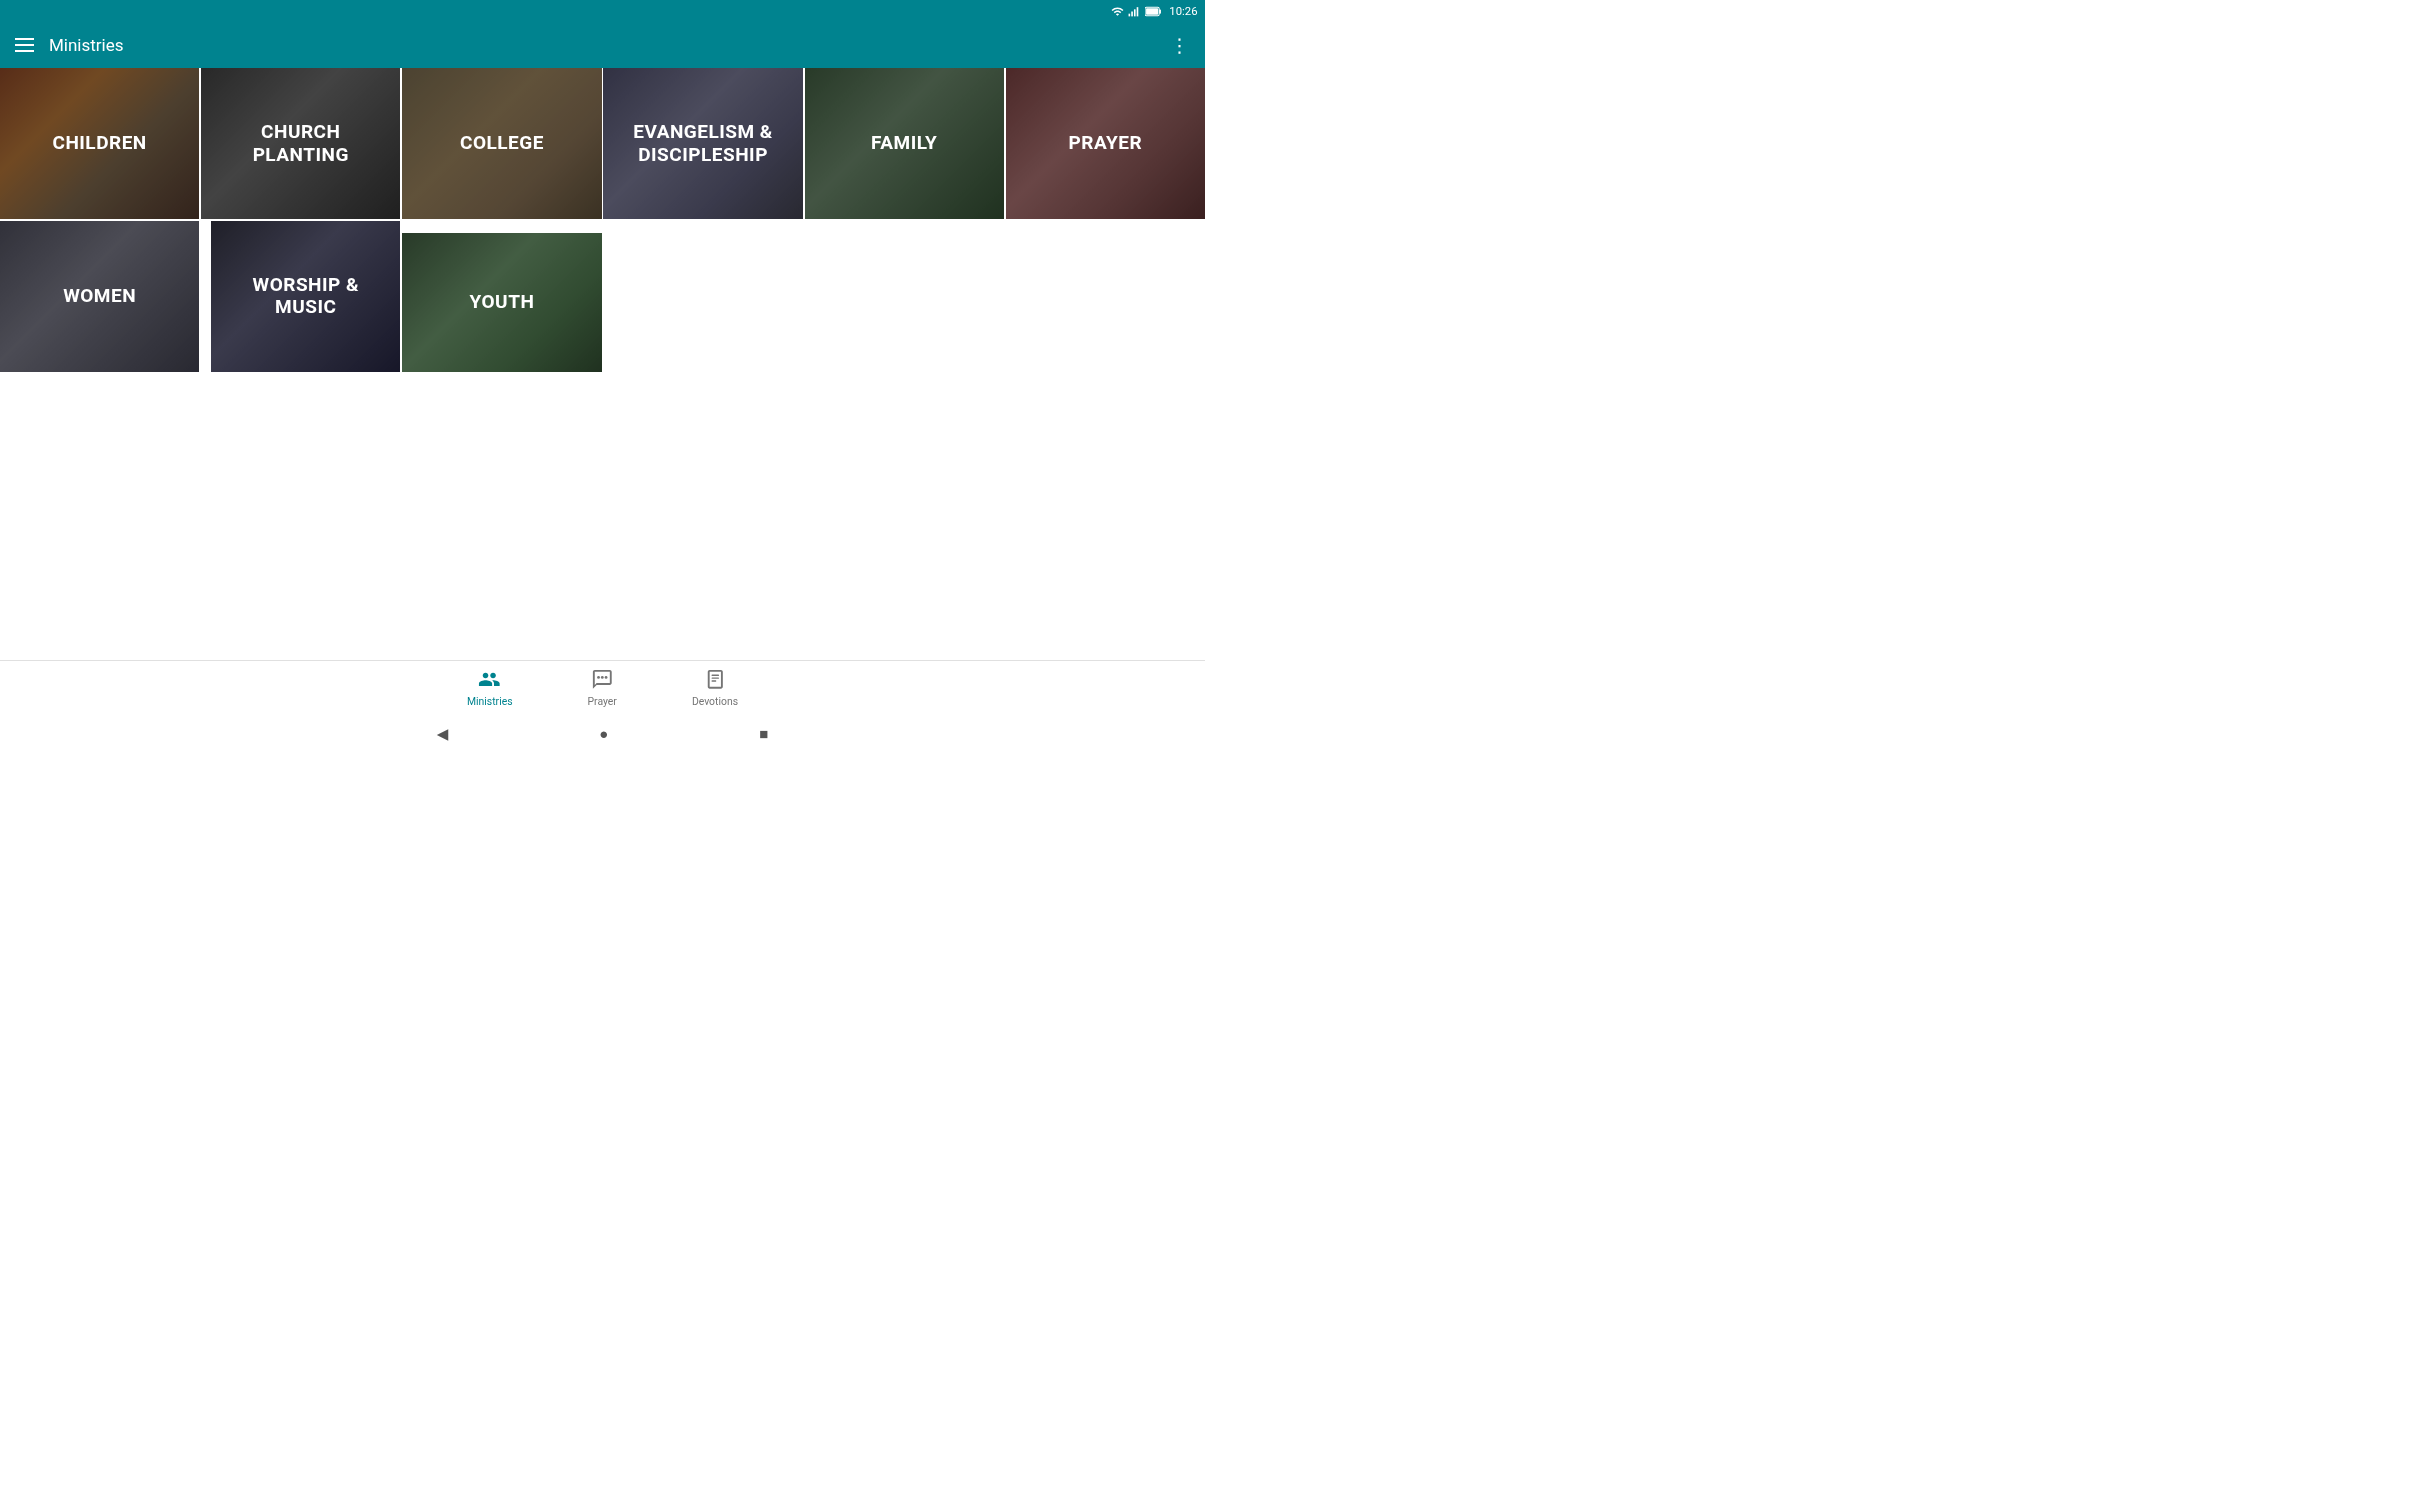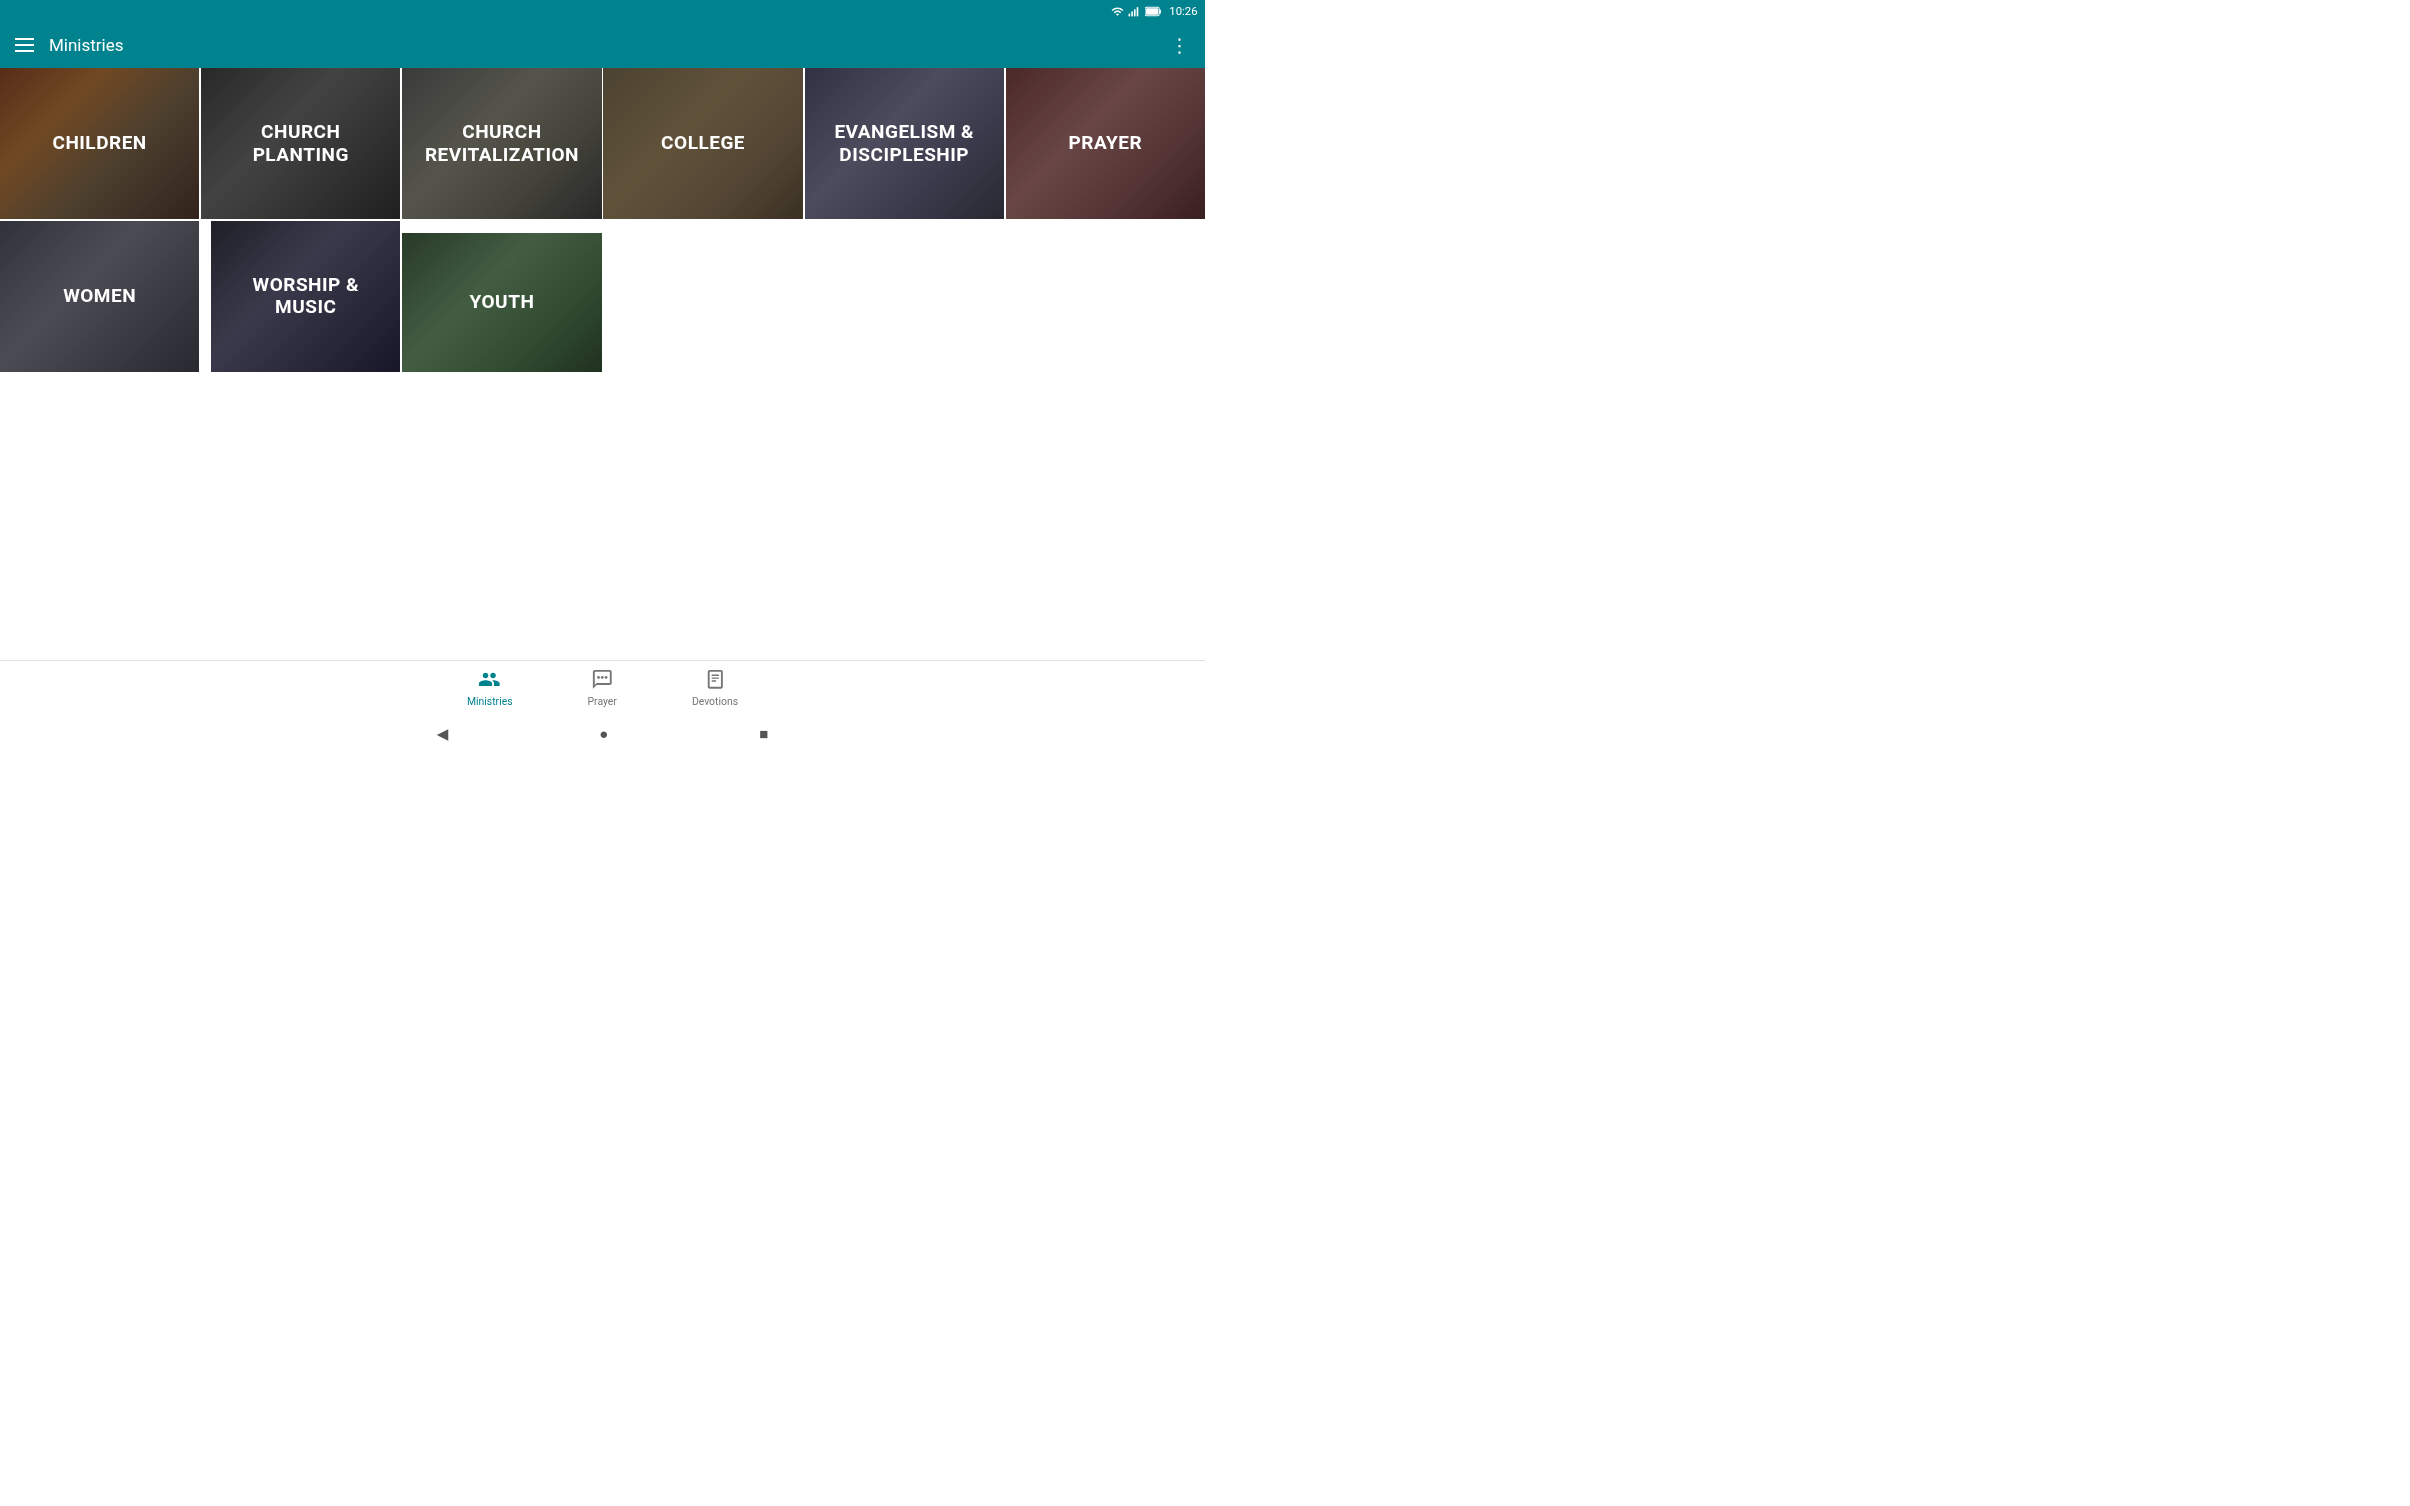--- a/index.html
+++ b/index.html
@@ -222,32 +222,32 @@
 <div class="grid-container">
 
   <div class="grid-item children">
     <div class="grid-item-label">CHILDREN</div>
   </div>
 
   <div class="grid-item church-planting">
     <div class="grid-item-label">CHURCH PLANTING</div>
   </div>
 
-  <div class="grid-item church-revitalization">
-    <div class="grid-item-label">CHURCH REVITALIZATION</div>
-  </div>
 
   <div class="grid-item college">
     <div class="grid-item-label">COLLEGE</div>
   </div>
 
   <div class="grid-item evangelism">
     <div class="grid-item-label">EVANGELISM &amp; DISCIPLESHIP</div>
   </div>
 
+  <div class="grid-item family">
+    <div class="grid-item-label">FAMILY</div>
+  </div>
 
   <div class="grid-item prayer">
     <div class="grid-item-label">PRAYER</div>
   </div>
 
   <div class="grid-item women">
     <div class="grid-item-label">WOMEN</div>
   </div>
 
   <div class="grid-item worship">

